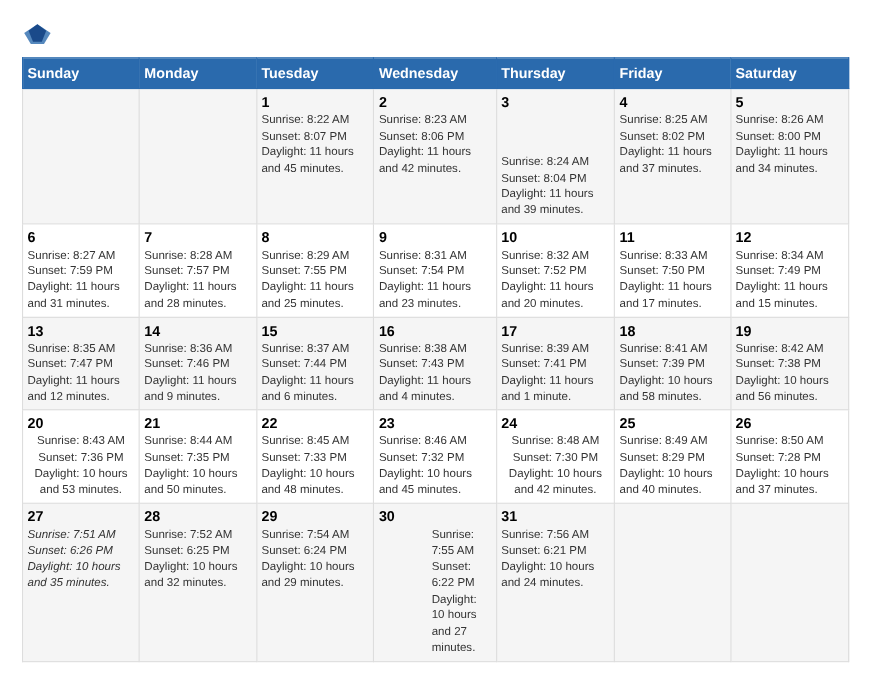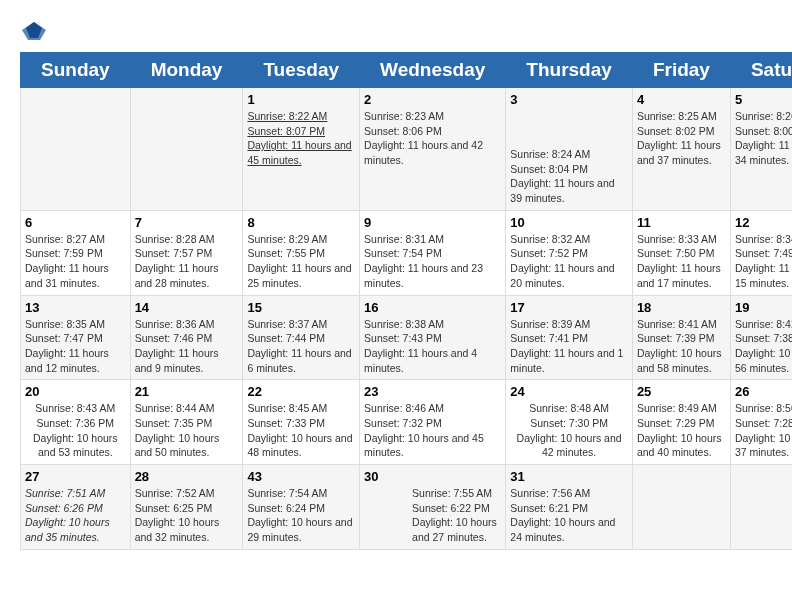--- a/index.html
+++ b/index.html
@@ -52,23 +52,23 @@
     table {
       width: 100%;
       border-collapse: collapse;
       font-size: 11px;
     }
     thead tr {
       background-color: #2a6aad;
       color: #fff;
     }
     thead th {
-      padding: 6px 20px;
+      padding: 6px 4px;
       text-align: left;
-      font-size: 19px;
+      font-size: 13px;
       font-weight: bold;
       border: 1px solid #2a6aad;
     }
     tbody tr {
       border-bottom: 1px solid #ccc;
     }
     tbody td {
       padding: 4px 4px;
       vertical-align: top;
       border: 1px solid #ddd;
@@ -126,21 +126,21 @@
         <th>Friday</th>
         <th>Saturday</th>
       </tr>
   </thead>
   <tbody id="calendar-body">
   <tr>
         <td class="empty-cell"></td>
         <td class="empty-cell"></td>
         <td>
           <span class="day-number">1</span>
-          <div class="day-info" style="white-space: pre-line; text-decoration: underline;">Sunrise: 8:22 AM
+          <div class="day-info" style="white-space: pre-line;">Sunrise: 8:22 AM
 Sunset: 8:07 PM
 Daylight: 11 hours and 45 minutes.</div>
         </td>
         <td>
           <span class="day-number">2</span>
           <div class="day-info" style="white-space: pre-line;">Sunrise: 8:23 AM
 Sunset: 8:06 PM
 Daylight: 11 hours and 42 minutes.</div>
         </td>
         <td>
@@ -277,21 +277,21 @@
         </td>
         <td>
           <span class="day-number">24</span>
           <div class="day-info" style="white-space: pre-line; text-align: center;">Sunrise: 8:48 AM
 Sunset: 7:30 PM
 Daylight: 10 hours and 42 minutes.</div>
         </td>
         <td>
           <span class="day-number">25</span>
           <div class="day-info" style="white-space: pre-line;">Sunrise: 8:49 AM
-Sunset: 7:29 PM
+Sunset: 8:29 PM
 Daylight: 10 hours and 40 minutes.</div>
         </td>
         <td>
           <span class="day-number">26</span>
           <div class="day-info" style="white-space: pre-line;">Sunrise: 8:50 AM
 Sunset: 7:28 PM
 Daylight: 10 hours and 37 minutes.</div>
         </td>
       </tr>
       <tr>
@@ -301,21 +301,21 @@
 Sunset: 6:26 PM
 Daylight: 10 hours and 35 minutes.</div>
         </td>
         <td>
           <span class="day-number">28</span>
           <div class="day-info" style="white-space: pre-line;">Sunrise: 7:52 AM
 Sunset: 6:25 PM
 Daylight: 10 hours and 32 minutes.</div>
         </td>
         <td>
-          <span class="day-number">43</span>
+          <span class="day-number">29</span>
           <div class="day-info" style="white-space: pre-line;">Sunrise: 7:54 AM
 Sunset: 6:24 PM
 Daylight: 10 hours and 29 minutes.</div>
         </td>
         <td>
           <span class="day-number">30</span>
           <div class="day-info" style="white-space: pre-line; margin-left: 48px;">Sunrise: 7:55 AM
 Sunset: 6:22 PM
 Daylight: 10 hours and 27 minutes.</div>
         </td>

